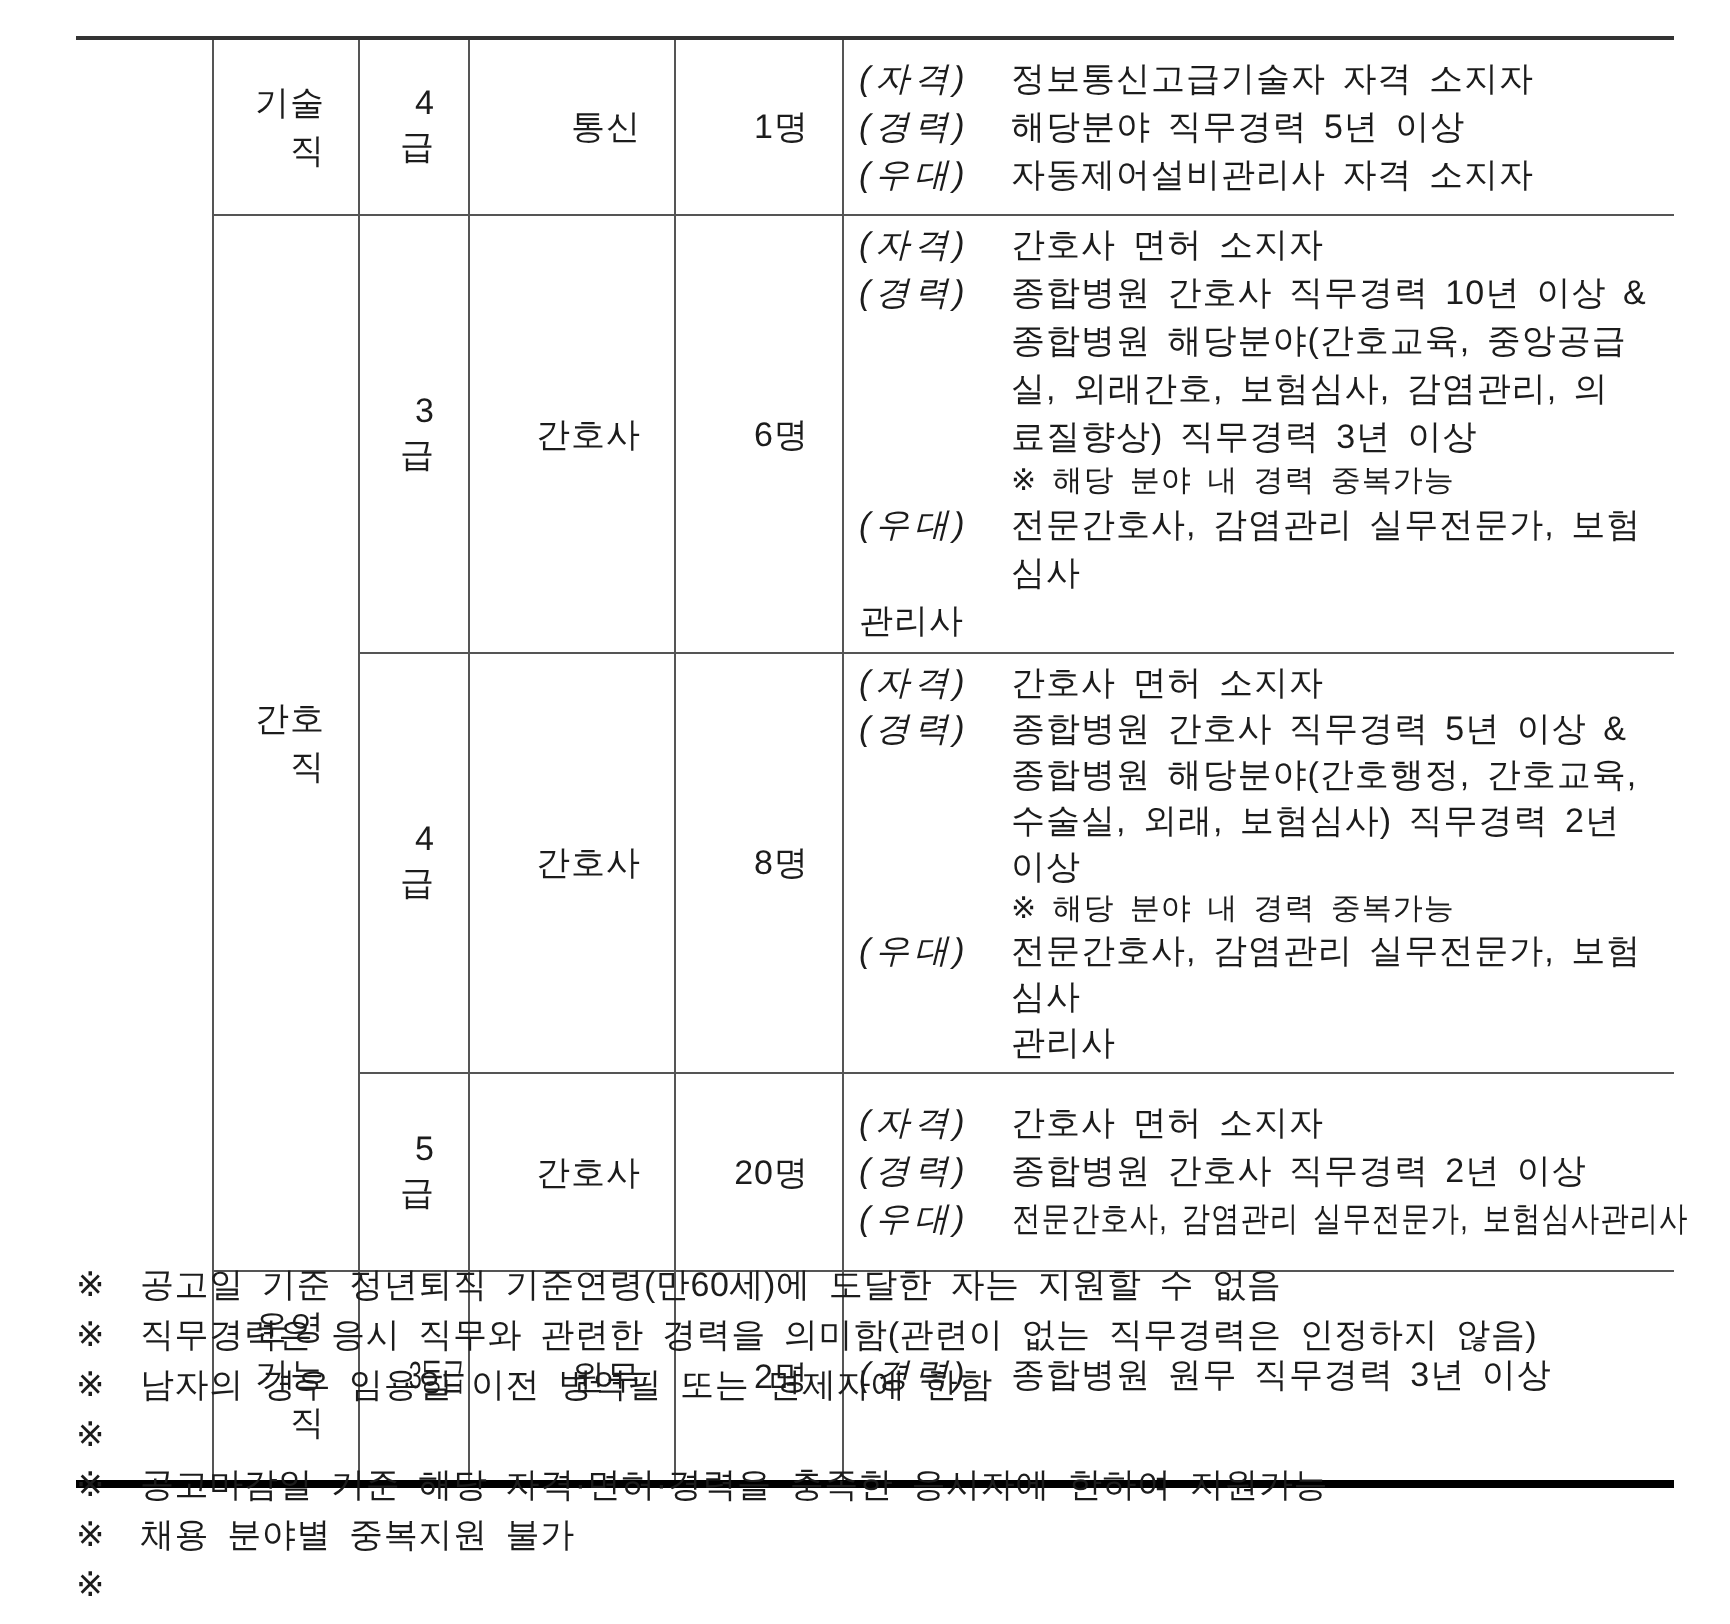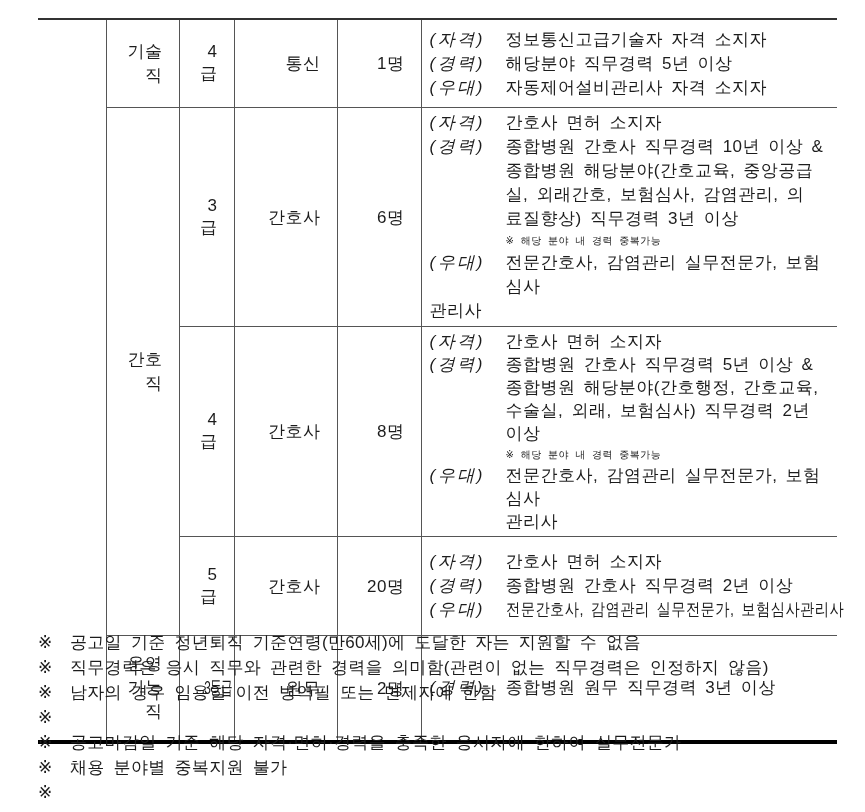--- a/index.html
+++ b/index.html
@@ -37,21 +37,21 @@
     border-right:none;
     text-align:left;
     padding:3px 4px 3px 8px;
   }
   td.c-cat{white-space:pre-line;line-height:24px;}
   
   .rline{display:flex;align-items:baseline;line-height:24px;}
   .rline .lbl{flex:0 0 76px;letter-spacing:2.5px;word-spacing:0;font-style:italic;}
   .rline.cont{padding-left:76px;align-items:flex-end;}
   .rline.flush{padding-left:0;}
-  .rline.small{font-size:10px;line-height:20px;}
+  .rline.small{font-size:15px;line-height:20px;}
   tr.r3 .rline{line-height:23px;}
   tr.r3 .rline.small{line-height:19px;}
   .txt{display:inline-block;}
   .txt.cond{transform:scaleX(0.84);transform-origin:0 60%;white-space:nowrap;}
   .squish{
     display:inline-block;font-size:19px;letter-spacing:-1.5px;
     transform:scaleX(0.62);transform-origin:50% 50%;white-space:nowrap;
   }
   
   .notes{
@@ -221,21 +221,21 @@
     </div>
     <div class="note">
       <span class="marker">※</span>
       <span>남자의 경우 임용일 이전 병역필 또는 면제자에 한함</span>
     </div>
     <div class="note">
       <span class="marker">※</span>
     </div>
     <div class="note">
       <span class="marker">※</span>
-      <span>공고마감일 기준 해당 자격·면허·경력을 충족한 응시자에 한하여 실무전문가</span>
+      <span>공고마감일 기준 해당 자격·면허·경력을 충족한 응시자에 한하여 지원가능</span>
     </div>
     <div class="note">
       <span class="marker">※</span>
       <span>채용 분야별 중복지원 불가</span>
     </div>
     <div class="note">
       <span class="marker">※</span>
     </div>
   </div>
 

